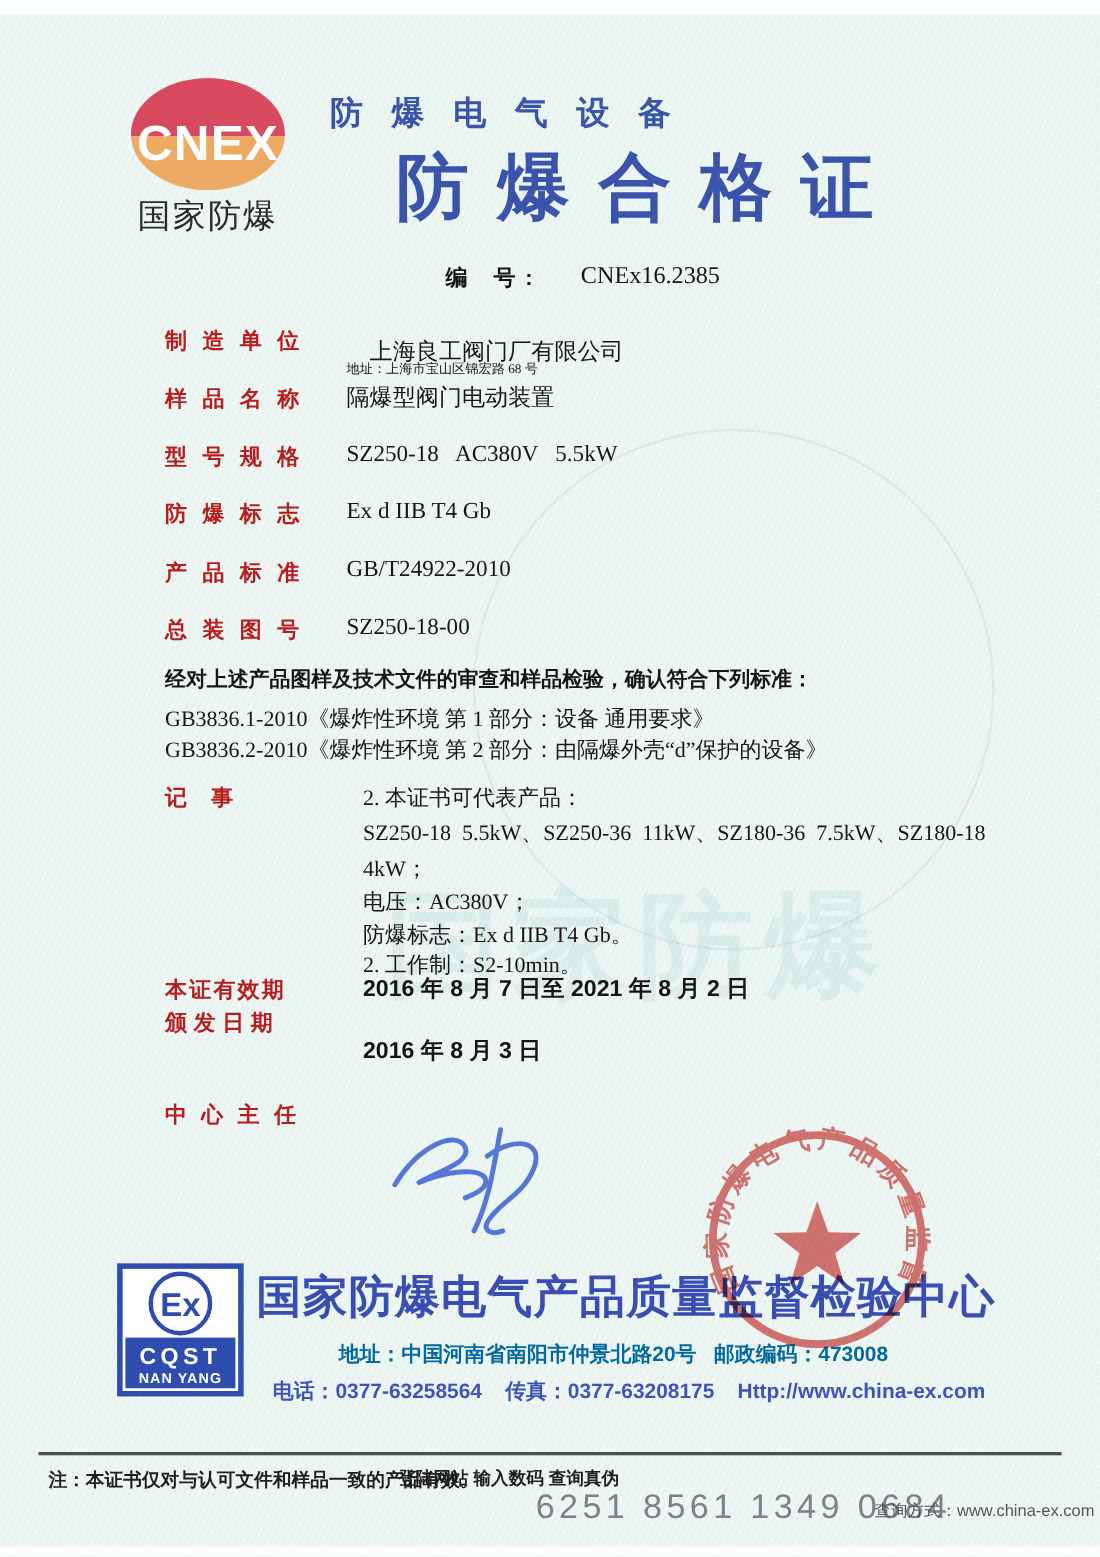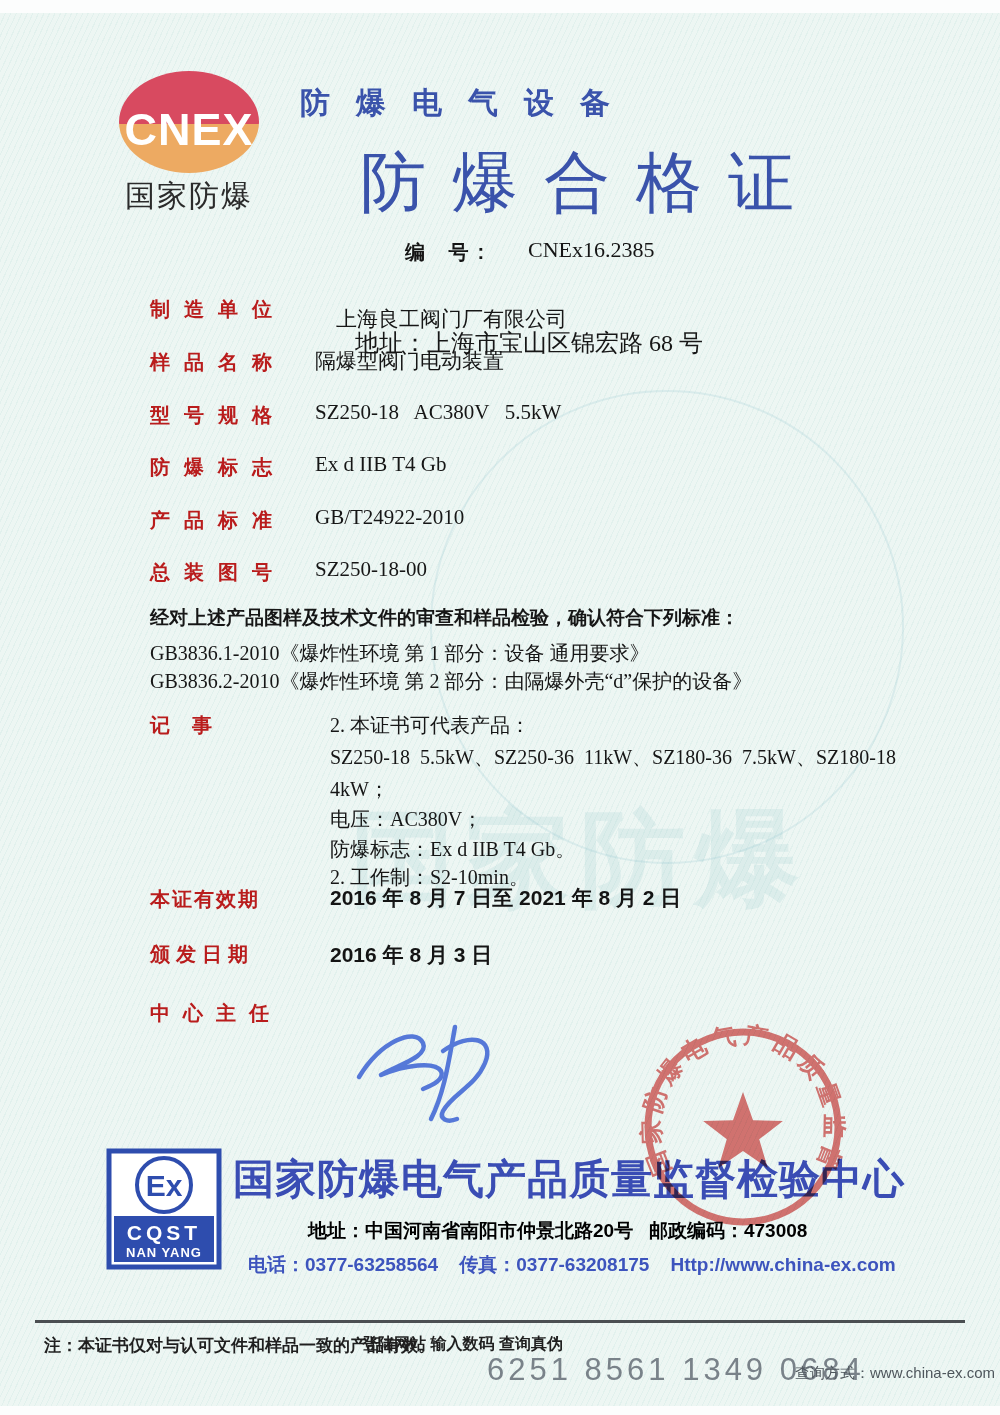--- a/index.html
+++ b/index.html
@@ -14,40 +14,40 @@
   .edge-strip{left:0;width:1000px;background:#fcfdfd;}
   
   .cnex-ellipse{left:119px;top:71px;width:140px;height:102px;border-radius:50%;overflow:hidden;}
   .cnex-top{position:absolute;left:0;top:0;width:100%;height:52%;background:#d84a60;}
   .cnex-bottom{position:absolute;left:0;bottom:0;width:100%;height:48%;background:#edaa62;}
   .cnex-text{position:absolute;left:0;top:8px;width:100%;text-align:center;
     color:#ffffff;font-size:45px;font-weight:bold;letter-spacing:1px;line-height:102px;}
   .cnex-caption{left:112px;top:176px;width:154px;text-align:center;font-size:30px;color:#2b2b2b;letter-spacing:2px;}
   .doc-subtitle{left:300px;top:83px;width:570px;font-size:30px;font-weight:bold;
     color:#3a53ab;letter-spacing:26px;white-space:nowrap;}
-  .doc-title{left:290px;top:138px;width:600px;text-align:center;font-size:66px;font-weight:normal;
+  .doc-title{left:290px;top:126px;width:600px;text-align:center;font-size:66px;font-weight:bold;
     color:#3a53ab;letter-spacing:26px;white-space:nowrap;}
   .no-label{left:405px;top:239px;font-size:20px;color:#151515;letter-spacing:9px;font-weight:600;}
   .no-value{left:528px;top:237px;font-size:22px;color:#151515;font-family:"Liberation Serif",serif;}
   
   .flabel{left:150px;font-size:20px;color:#b91c1c;font-weight:600;letter-spacing:14px;white-space:nowrap;}
   .fvalue{left:315px;font-size:21px;color:#161616;font-family:"Liberation Serif",serif;white-space:pre;}
   .std{left:150px;font-size:19px;color:#161616;font-weight:600;white-space:nowrap;}
   .std-item{left:150px;font-size:20px;color:#161616;font-family:"Liberation Serif",serif;white-space:nowrap;}
   .remark-line{left:330px;font-size:20px;color:#161616;font-family:"Liberation Serif",serif;white-space:pre;}
   .date-value{left:330px;font-size:21px;color:#141414;font-weight:600;white-space:pre;}
   
   .watermark{left:350px;top:790px;font-size:105px;font-weight:bold;color:rgba(125,185,195,0.15);
     letter-spacing:10px;white-space:nowrap;}
   .wm-circle{left:430px;top:390px;width:470px;height:470px;border-radius:50%;
     border:2px solid rgba(130,190,200,0.18);}
   
   .org-name{left:233px;top:1152px;width:690px;font-size:41px;font-weight:bold;color:#3a4db4;
     font-family:"Liberation Serif",serif;white-space:nowrap;letter-spacing:1px;}
-  .org-address{left:308px;top:1218px;font-size:19px;font-weight:bold;color:#000000;white-space:pre;}
+  .org-address{left:308px;top:1218px;font-size:19px;font-weight:bold;color:#0369a1;white-space:pre;}
   .org-phone{left:248px;top:1252px;font-size:19px;font-weight:bold;color:#3d54bd;white-space:pre;}
   .divider{left:35px;top:1320px;width:930px;height:3px;background:#4b4f52;}
   .footer-note{left:44px;top:1334px;font-size:17px;font-weight:600;color:#1f1f1f;white-space:nowrap;}
   .footer-hint{left:362px;top:1334px;font-size:16px;font-weight:600;color:#1f1f1f;white-space:nowrap;}
   .verify-code{left:487px;top:1352px;font-size:31px;color:#798289;font-family:Liberation Sans, sans-serif;
     letter-spacing:4px;white-space:nowrap;}
   .query-method{left:795px;top:1364px;font-size:15px;color:#4e565c;white-space:nowrap;}
   svg{display:block;}
 </style>
 </head>
@@ -67,21 +67,21 @@
 <div class="abs cnex-caption">国家防爆</div>
 
 <div class="abs doc-subtitle">防爆电气设备</div>
 <div class="abs doc-title">防爆合格证</div>
 
 <div class="abs no-label">编 号:</div>
 <div class="abs no-value">CNEx16.2385</div>
 
 <div class="abs flabel" style="top:296px;">制造单位</div>
 <div class="abs fvalue" style="top:305px;margin-left:21px;">上海良工阀门厂有限公司</div>
-<div class="abs fvalue" style="top:327px;font-size:24px;margin-left:40px;">地址：上海市宝山区锦宏路 68 号</div>
+<div class="abs fvalue" style="top:327px;font-size:12px;">地址：上海市宝山区锦宏路 68 号</div>
 
 <div class="abs flabel" style="top:349px;">样品名称</div>
 <div class="abs fvalue" style="top:347px;">隔爆型阀门电动装置</div>
 
 <div class="abs flabel" style="top:402px;">型号规格</div>
 <div class="abs fvalue" style="top:400px;">SZ250-18   AC380V   5.5kW</div>
 
 <div class="abs flabel" style="top:454px;">防爆标志</div>
 <div class="abs fvalue" style="top:452px;">Ex d IIB T4 Gb</div>
 
@@ -99,21 +99,21 @@
 <div class="abs remark-line" style="top:712px;">2. 本证书可代表产品：</div>
 <div class="abs remark-line" style="top:744px;">SZ250-18  5.5kW、SZ250-36  11kW、SZ180-36  7.5kW、SZ180-18</div>
 <div class="abs remark-line" style="top:776px;">4kW；</div>
 <div class="abs remark-line" style="top:806px;">电压：AC380V；</div>
 <div class="abs remark-line" style="top:836px;">防爆标志：Ex d IIB T4 Gb。</div>
 <div class="abs remark-line" style="top:864px;">2. 工作制：S2-10min。</div>
 
 <div class="abs flabel" style="top:886px;letter-spacing:2px;">本证有效期</div>
 <div class="abs date-value" style="top:884px;">2016 年 8 月 7 日至 2021 年 8 月 2 日</div>
 
-<div class="abs flabel" style="top:941px;letter-spacing:6px;">颁发日期</div>
+<div class="abs flabel" style="top:916px;letter-spacing:6px;">颁发日期</div>
 <div class="abs date-value" style="top:941px;">2016 年 8 月 3 日</div>
 
 <div class="abs flabel" style="top:1000px;letter-spacing:13px;">中心主任</div>
 
 <svg class="abs" style="left:345px;top:1015px;z-index:4;" width="180" height="125" viewBox="0 0 180 125">
   <g fill="none" stroke="#5578d8" stroke-width="4.5" stroke-linecap="round" stroke-linejoin="round">
     <path d="M14,62 C36,26 70,12 78,28 C84,42 52,50 36,60 C60,50 90,46 96,56 C100,64 88,70 78,74"></path>
     <path d="M110,12 C104,44 100,76 86,104"></path>
     <path d="M98,36 C126,16 150,24 140,48 C130,72 108,78 98,96 C94,104 102,108 112,104"></path>
   </g>

